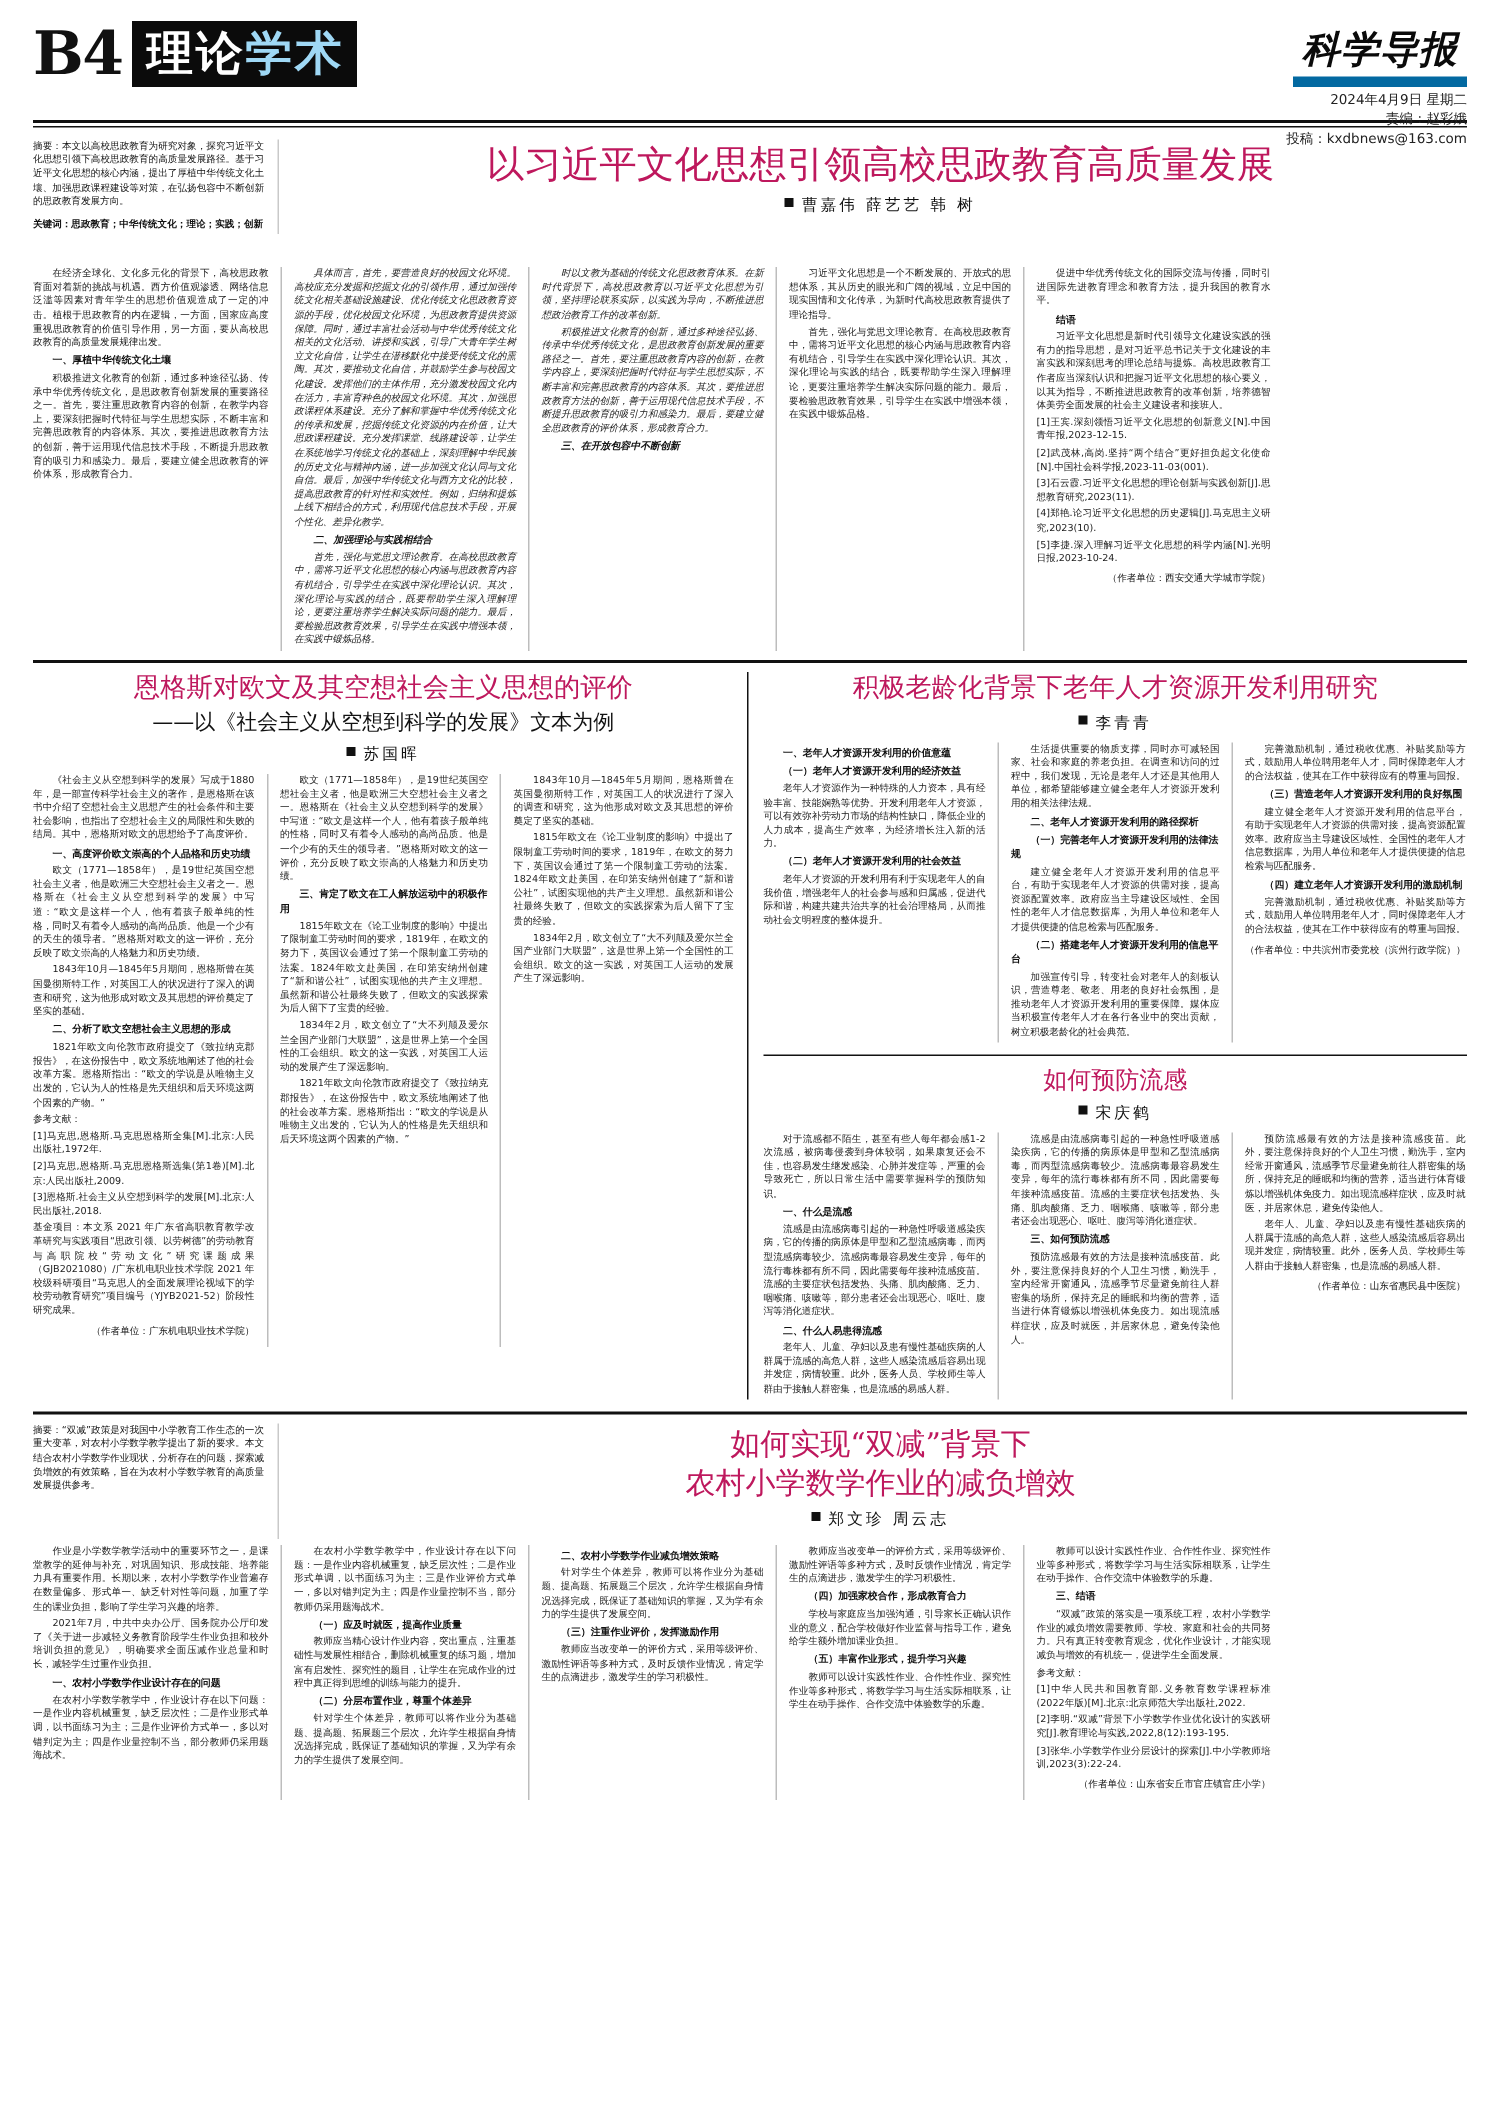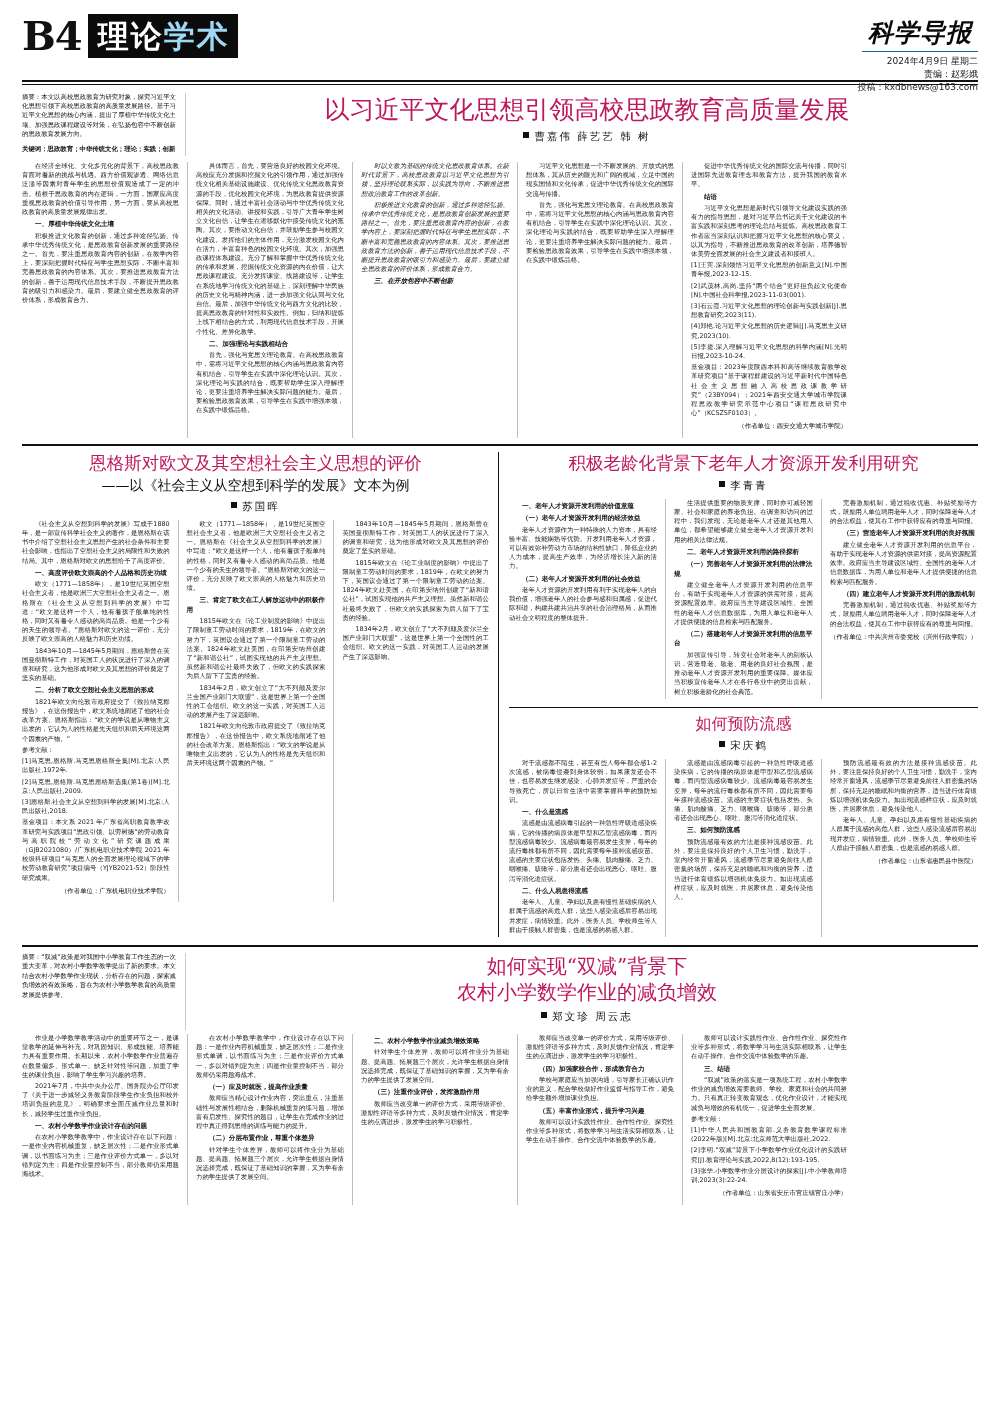--- a/index.html
+++ b/index.html
@@ -34,21 +34,21 @@
   }
   .sb-w1 { color:#ffffff; }
   .sb-w2 { color:#ffffff; }
   .sb-brush { color:#9fd8f5 !important; }
   .mh-right { text-align:right; display:flex; flex-direction:column; align-items:flex-end; gap:3px; padding-top:2px;}
   .paper-logo {
     font-family:"DejaVu Serif", serif;
     font-weight:bold; font-size:25px; color:#0a0a0a;
     font-style:italic;
     letter-spacing:1px;
-    border-bottom:1px solid #0369a1;
+    border-bottom:7px solid #0369a1;
     padding:0 6px 2px 6px;
   }
   .mh-meta { font-size:9px; color:#222; line-height:13px; }
   .mh-meta div { white-space:nowrap; }
   .mh-bar { border-bottom:2px solid #111; margin-top:4px; }
   .mh-bar-thin { border-bottom:1px solid #111; margin-top:1.5px; }
 
   
   .rule-h { border-top:1px solid #111; margin:8px 0 6px 0; }
   .rule-h.thick { border-top:2px solid #111; }
@@ -123,50 +123,49 @@
       <div style="width:164px; padding-right:9px; border-right:1px solid #c9c9c9;">
         <p class="abs">摘要：本文以高校思政教育为研究对象，探究习近平文化思想引领下高校思政教育的高质量发展路径。基于习近平文化思想的核心内涵，提出了厚植中华传统文化土壤、加强思政课程建设等对策，在弘扬包容中不断创新的思政教育发展方向。</p>
         <p class="abs kwline" style="margin-top:5px;">关键词：思政教育；中华传统文化；理论；实践；创新</p>
       </div>
       <div style="flex:1; padding-left:10px;">
         <div class="headline-main">以习近平文化思想引领高校思政教育高质量发展</div>
         <div class="byline"><span class="sq"></span><span>曹嘉伟    薛艺艺    韩  树</span></div>
       </div>
     </div>
 
-    <div class="cols" style="margin-top:6px;">
+    <div class="cols" style="margin-top:22px;">
       <div class="col" style="width:165px;">
         <p class="t">在经济全球化、文化多元化的背景下，高校思政教育面对着新的挑战与机遇。西方价值观渗透、网络信息泛滥等因素对青年学生的思想价值观造成了一定的冲击。植根于思政教育的内在逻辑，一方面，国家应高度重视思政教育的价值引导作用，另一方面，要从高校思政教育的高质量发展规律出发。</p>
         <p class="sub">一、厚植中华传统文化土壤</p>
         <p class="t">积极推进文化教育的创新，通过多种途径弘扬、传承中华优秀传统文化，是思政教育创新发展的重要路径之一。首先，要注重思政教育内容的创新，在教学内容上，要深刻把握时代特征与学生思想实际，不断丰富和完善思政教育的内容体系。其次，要推进思政教育方法的创新，善于运用现代信息技术手段，不断提升思政教育的吸引力和感染力。最后，要建立健全思政教育的评价体系，形成教育合力。</p>
       </div>
-      <div class="col vline" style="width:165px;">
+      <div class="col vline" style="width:165px;font-style:italic;">
         <p class="t">具体而言，首先，要营造良好的校园文化环境。高校应充分发掘和挖掘文化的引领作用，通过加强传统文化相关基础设施建设、优化传统文化思政教育资源的手段，优化校园文化环境，为思政教育提供资源保障。同时，通过丰富社会活动与中华优秀传统文化相关的文化活动、讲授和实践，引导广大青年学生树立文化自信，让学生在潜移默化中接受传统文化的熏陶。其次，要推动文化自信，并鼓励学生参与校园文化建设。发挥他们的主体作用，充分激发校园文化内在活力，丰富育种色的校园文化环境。其次，加强思政课程体系建设。充分了解和掌握中华优秀传统文化的传承和发展，挖掘传统文化资源的内在价值，让大思政课程建设。充分发挥课堂、线路建设等，让学生在系统地学习传统文化的基础上，深刻理解中华民族的历史文化与精神内涵，进一步加强文化认同与文化自信。最后，加强中华传统文化与西方文化的比较，提高思政教育的针对性和实效性。例如，归纳和提炼上线下相结合的方式，利用现代信息技术手段，开展个性化、差异化教学。</p>
         <p class="sub">二、加强理论与实践相结合</p>
         <p class="t">首先，强化与党思文理论教育。在高校思政教育中，需将习近平文化思想的核心内涵与思政教育内容有机结合，引导学生在实践中深化理论认识。其次，深化理论与实践的结合，既要帮助学生深入理解理论，更要注重培养学生解决实际问题的能力。最后，要检验思政教育效果，引导学生在实践中增强本领，在实践中锻炼品格。</p>
       </div>
       <div class="col vline" style="width:165px;font-style:italic;">
         <p class="t">时以文教为基础的传统文化思政教育体系。在新时代背景下，高校思政教育以习近平文化思想为引领，坚持理论联系实际，以实践为导向，不断推进思想政治教育工作的改革创新。</p>
         <p class="t">积极推进文化教育的创新，通过多种途径弘扬、传承中华优秀传统文化，是思政教育创新发展的重要路径之一。首先，要注重思政教育内容的创新，在教学内容上，要深刻把握时代特征与学生思想实际，不断丰富和完善思政教育的内容体系。其次，要推进思政教育方法的创新，善于运用现代信息技术手段，不断提升思政教育的吸引力和感染力。最后，要建立健全思政教育的评价体系，形成教育合力。</p>
         <p class="sub">三、在开放包容中不断创新</p>
       </div>
       <div class="col vline" style="width:165px;">
-        <p class="t">习近平文化思想是一个不断发展的、开放式的思想体系，其从历史的眼光和广阔的视域，立足中国的现实国情和文化传承，促进中华优秀传统文化的国际交流与传播。</p>
+        <p class="t">习近平文化思想是一个不断发展的、开放式的思想体系，其从历史的眼光和广阔的视域，立足中国的现实国情和文化传承，为新时代高校思政教育提供了理论指导。</p>
         <p class="t">首先，强化与党思文理论教育。在高校思政教育中，需将习近平文化思想的核心内涵与思政教育内容有机结合，引导学生在实践中深化理论认识。其次，深化理论与实践的结合，既要帮助学生深入理解理论，更要注重培养学生解决实际问题的能力。最后，要检验思政教育效果，引导学生在实践中增强本领，在实践中锻炼品格。</p>
       </div>
       <div class="col vline" style="width:165px;">
         <p class="t">促进中华优秀传统文化的国际交流与传播，同时引进国际先进教育理念和教育方法，提升我国的教育水平。</p>
         <p class="sub">结语</p>
         <p class="t">习近平文化思想是新时代引领导文化建设实践的强有力的指导思想，是对习近平总书记关于文化建设的丰富实践和深刻思考的理论总结与提炼。高校思政教育工作者应当深刻认识和把握习近平文化思想的核心要义，以其为指导，不断推进思政教育的改革创新，培养德智体美劳全面发展的社会主义建设者和接班人。</p>
         <p class="t noind refs">[1]王宾.深刻领悟习近平文化思想的创新意义[N].中国青年报,2023-12-15.</p>
         <p class="t noind refs">[2]武茂林,高岗.坚持“两个结合”更好担负起文化使命[N].中国社会科学报,2023-11-03(001).</p>
         <p class="t noind refs">[3]石云霞.习近平文化思想的理论创新与实践创新[J].思想教育研究,2023(11).</p>
         <p class="t noind refs">[4]郑艳.论习近平文化思想的历史逻辑[J].马克思主义研究,2023(10).</p>
         <p class="t noind refs">[5]李捷.深入理解习近平文化思想的科学内涵[N].光明日报,2023-10-24.</p>
-        <p class="t noind refs">基金项目：2023年度陕西本科和高等继续教育教学改革研究项目“基于课程群建设的习近平新时代中国特色社会主义思想融入高校思政课教学研究”（23BY094）；2021年西安交通大学城市学院课程思政教学研究示范中心项目“课程思政研究中心”（KCSZSF0103）。</p>
         <p class="author-unit">（作者单位：西安交通大学城市学院）</p>
       </div>
     </div>
   </div>
 
   <div class="rule-h thick" style="margin-top:6px;"></div>
 
   <div style="display:flex;">
 
     <div id="a2" style="width:477px; padding-right:9px; border-right:1px solid #111;">

